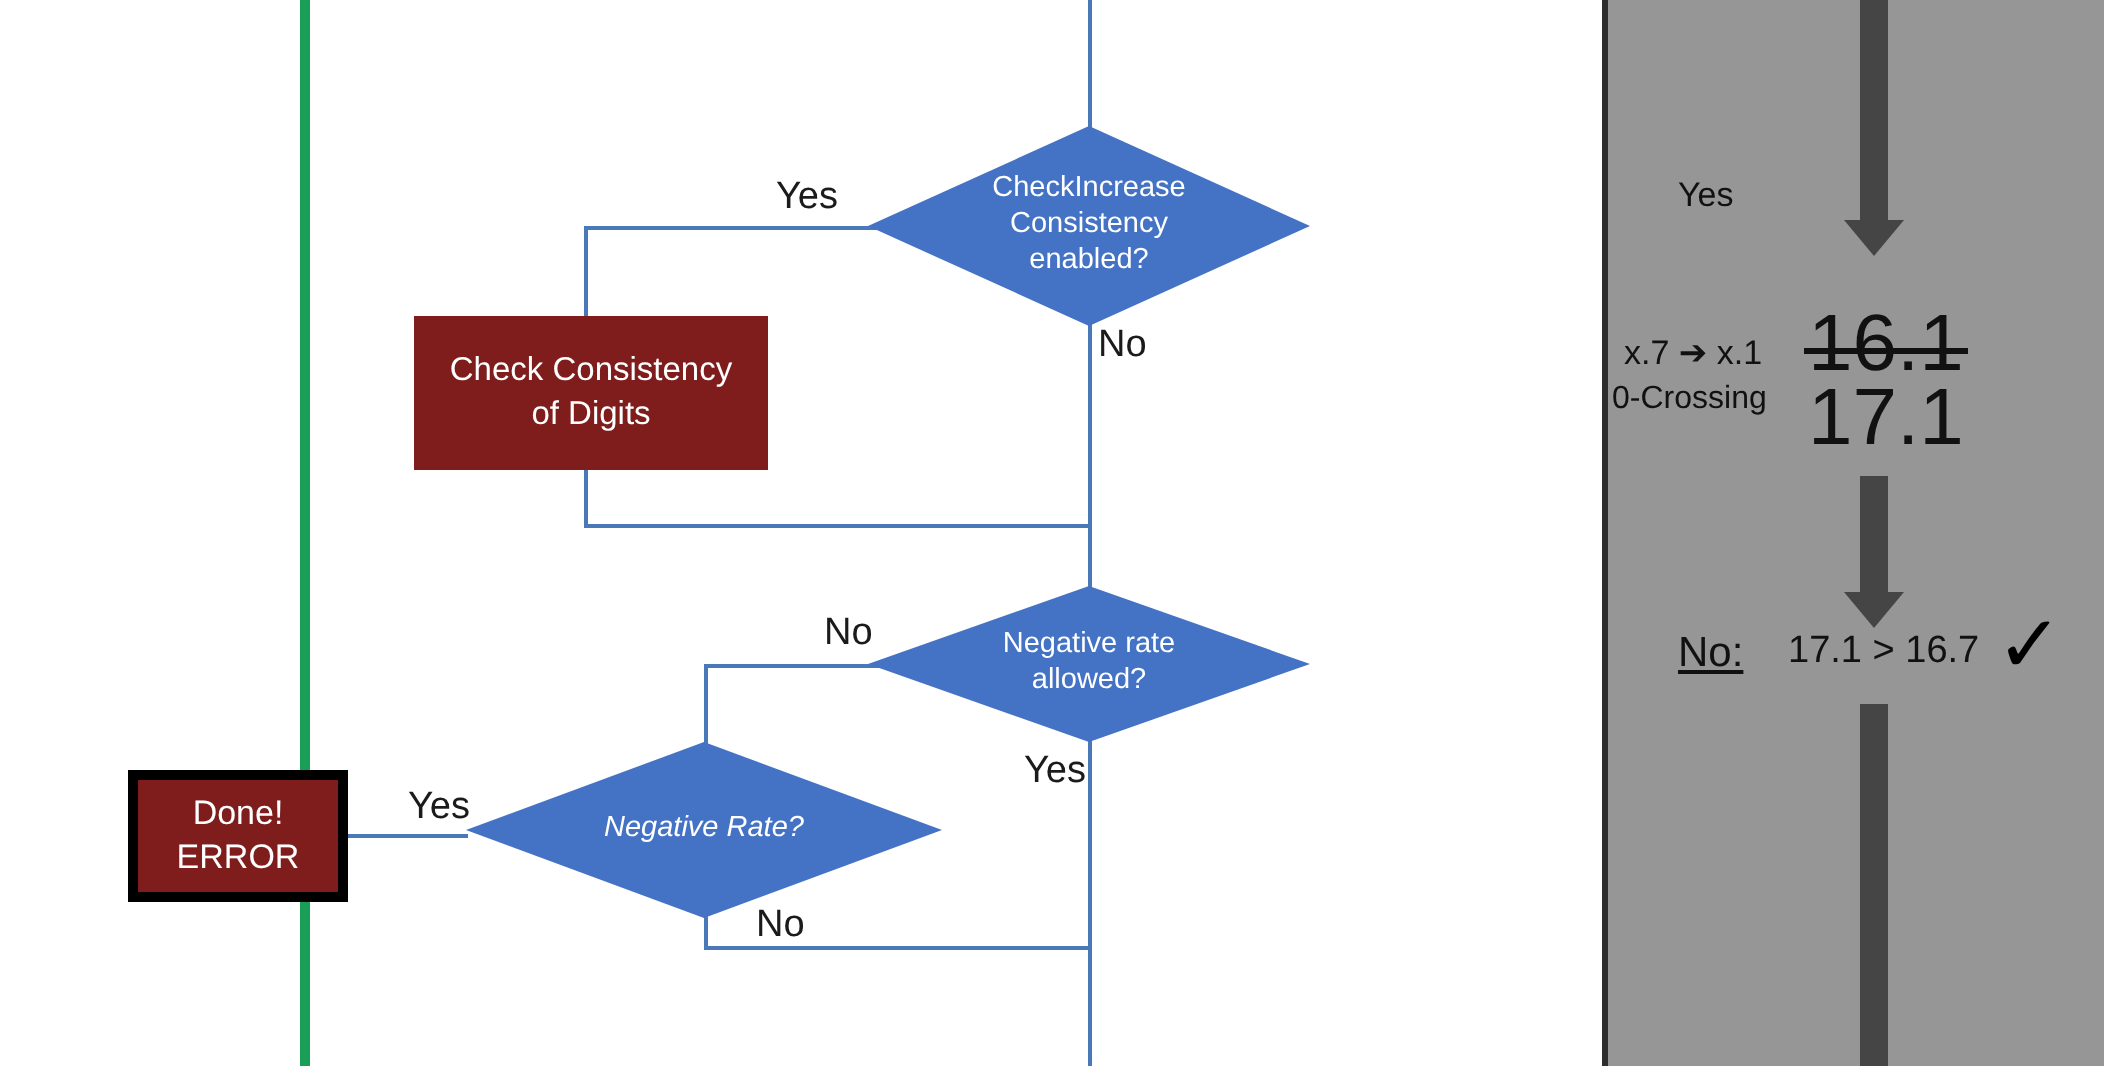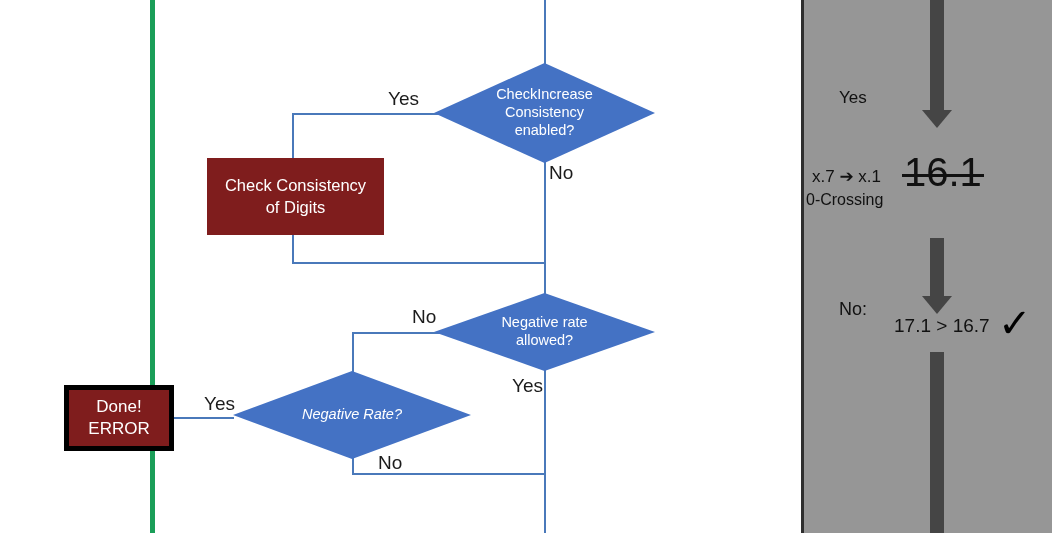--- a/index.html
+++ b/index.html
@@ -116,24 +116,25 @@
     <div class="garrow" style="left:118px;top:110px;"></div>
 
     <div class="gtext" style="left:35px;top:88px;font-size:17px;">Yes</div>
 
     <div class="gtext" style="left:8px;top:166px;font-size:17px;">x.7 ➔ x.1</div>
     <div class="gtext" style="left:2px;top:191px;font-size:16px;">0-Crossing</div>
 
     <div class="gtext gbig" style="left:100px;top:152px;text-align:right;">
       <span class="strike">16.1</span>
     </div>
+    <div class="gtext gbig" style="left:100px;top:189px;">17.1</div>
 
     <div class="gbar" style="left:126px;top:238px;height:60px;"></div>
     <div class="garrow" style="left:118px;top:296px;"></div>
 
-    <div class="gtext" style="left:35px;top:299px;font-size:18px;">No:</div>
+    <div class="gtext" style="left:35px;top:315px;font-size:21px;text-decoration:underline;">No:</div>
     <div class="gtext" style="left:90px;top:315px;font-size:19px;">17.1 &gt; 16.7</div>
     <div class="check" style="left:194px;top:303px;">✓</div>
 
     <div class="gbar" style="left:126px;top:352px;height:181px;"></div>
   </div>
 
 </div>
 
 </body></html>

